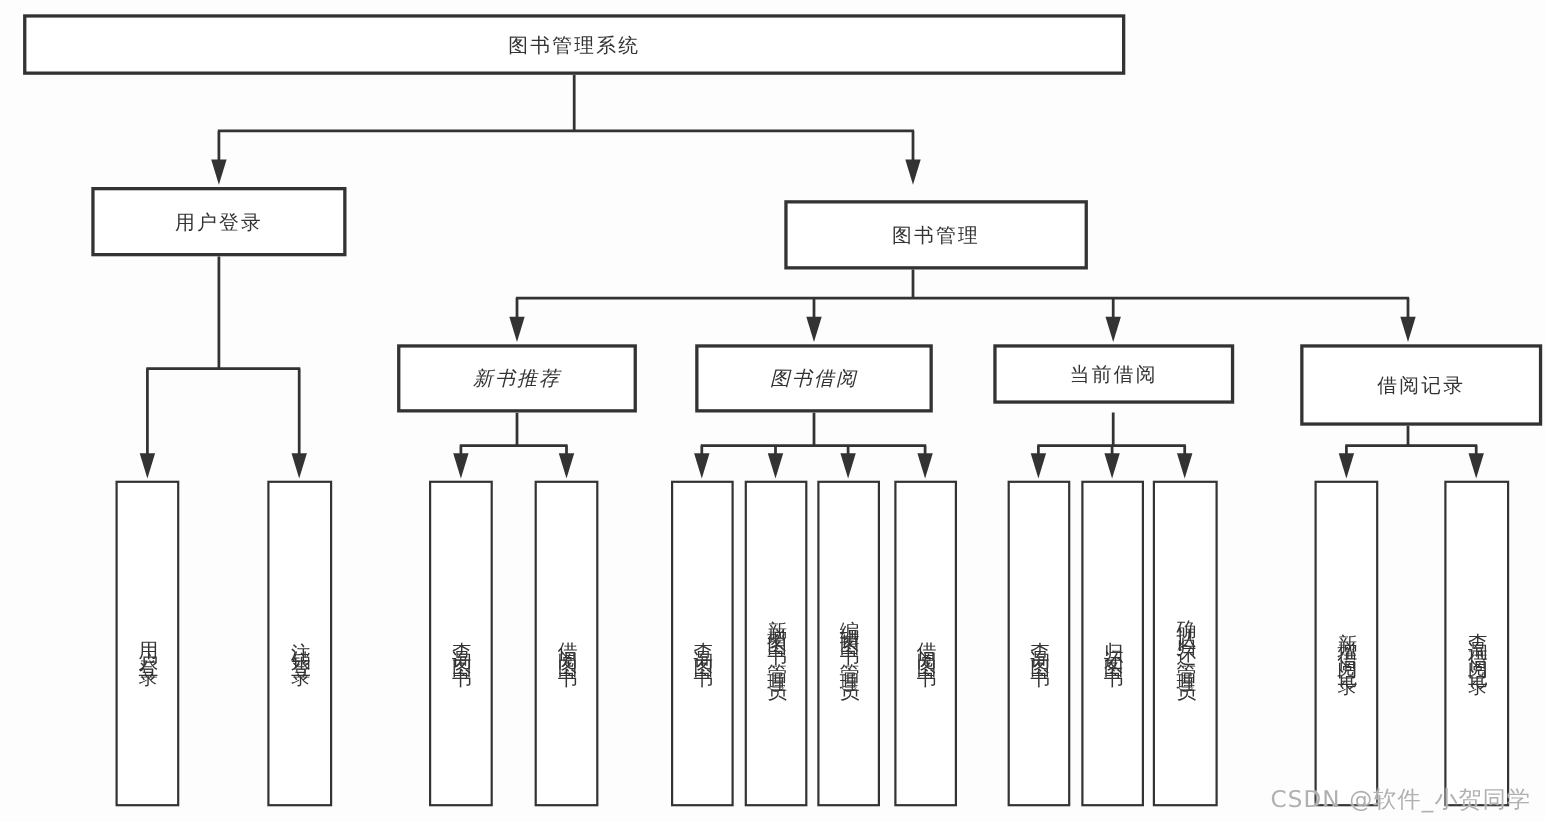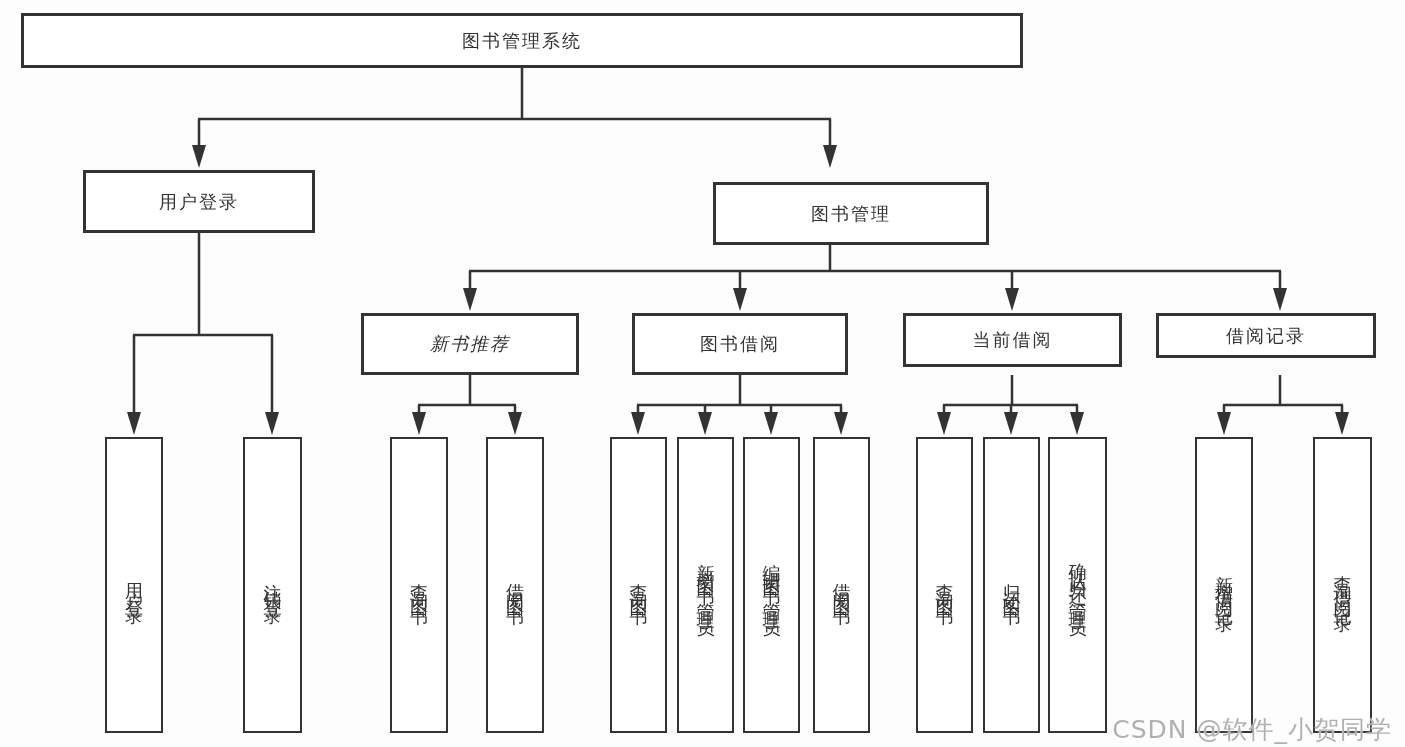--- a/index.html
+++ b/index.html
@@ -38,21 +38,21 @@
     display:grid;place-items:center;
     color:var(--text);
     font-size:18px;
     writing-mode:vertical-rl;
     letter-spacing:8px;
     line-height:1;
   }
   .watermark{
     position:absolute;z-index:3;
     right:13px;top:713px;
-    font-size:25px;
+    font-size:21px;
     color:var(--watermark);
     letter-spacing:1px;
     text-shadow:0 0 2px #ffffff;
     white-space:nowrap;
   }
 </style>
 </head>
 <body>
 
 <div class="stage">
@@ -100,23 +100,23 @@
       <polygon points="1335,412 1349,412 1342,435"></polygon>
     </g>
   </svg>
 
   <div class="node" style="left:21px;top:13px;width:1002px;height:55px;">图书管理系统</div>
 
   <div class="node" style="left:83px;top:170px;width:232px;height:63px;">用户登录</div>
   <div class="node" style="left:713px;top:170px;width:276px;height:63px;margin-top:12px;">图书管理</div>
 
   <div class="node" style="left:361px;top:313px;width:218px;height:62px;font-style:italic;">新书推荐</div>
-  <div class="node" style="left:632px;top:313px;width:216px;height:62px;">图书借阅</div>
+  <div class="node" style="left:632px;top:313px;width:216px;height:62px;font-style:italic;">图书借阅</div>
   <div class="node" style="left:903px;top:313px;width:219px;height:54px;">当前借阅</div>
-  <div class="node" style="left:1156px;top:313px;width:220px;height:45px;">借阅记录</div>
+  <div class="node" style="left:1182px;top:313px;width:220px;height:74px;">借阅记录</div>
 
   <div class="leaf" style="left:105px;width:58px;">用户登录</div>
   <div class="leaf" style="left:243px;width:59px;">注销登录</div>
 
   <div class="leaf" style="left:390px;width:58px;">查询图书</div>
   <div class="leaf" style="left:486px;width:58px;">借阅图书</div>
 
   <div class="leaf" style="left:610px;width:57px;">查询图书</div>
   <div class="leaf" style="left:677px;width:57px;">新增图书（管理员）</div>
   <div class="leaf" style="left:743px;width:57px;">编辑图书（管理员）</div>

